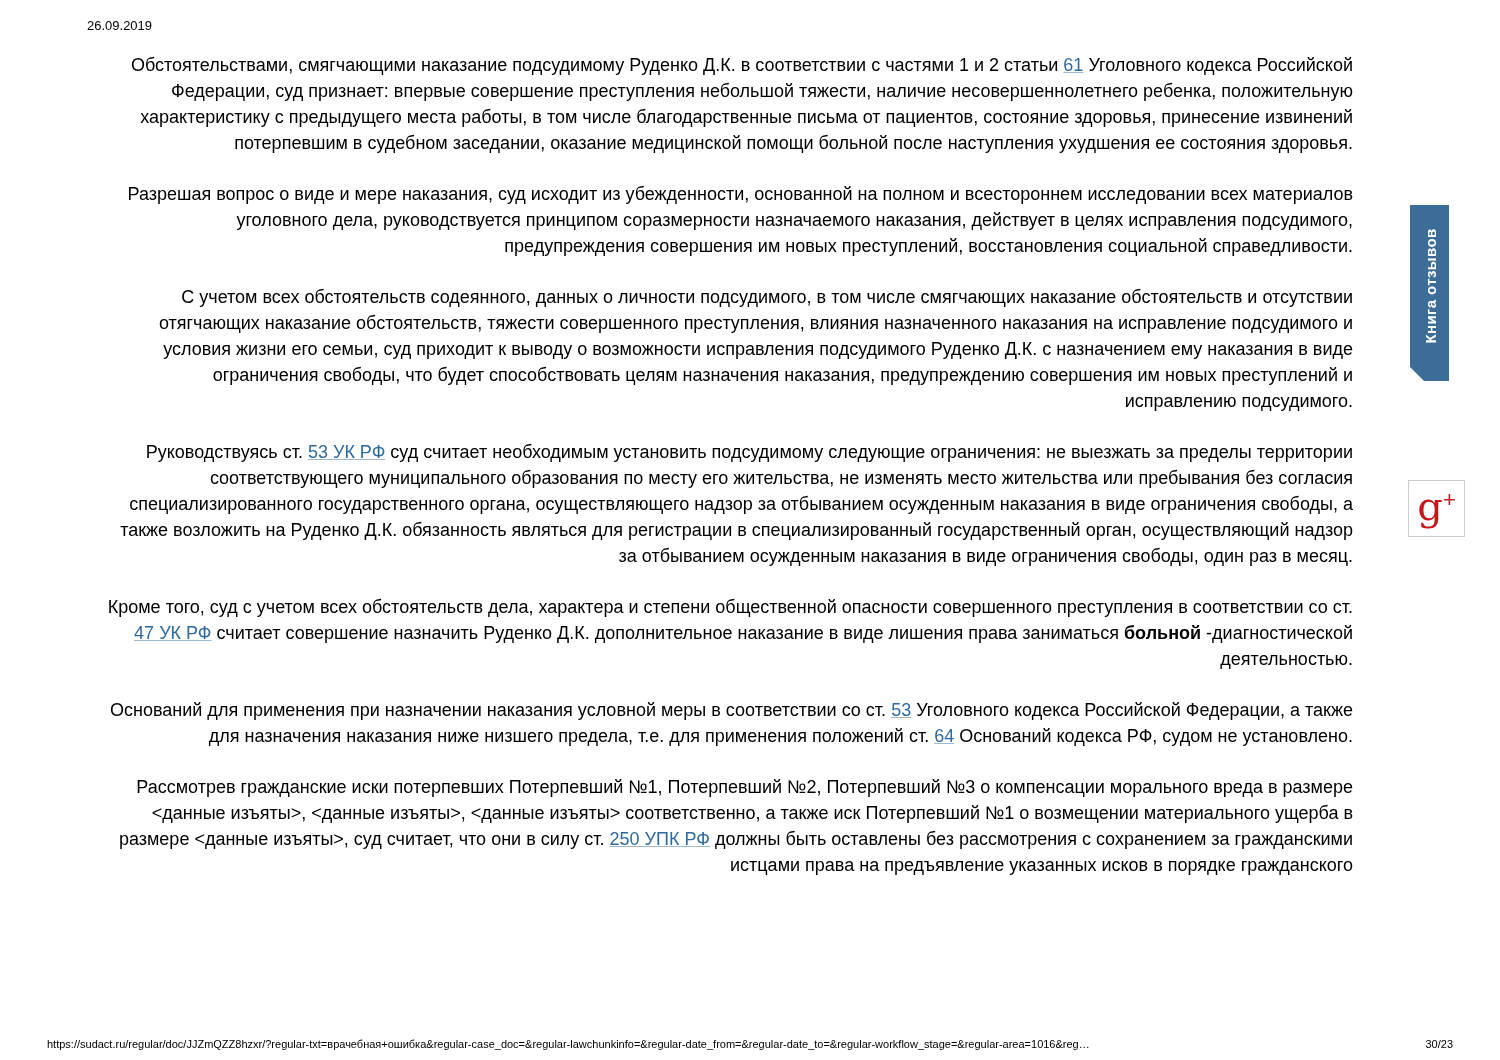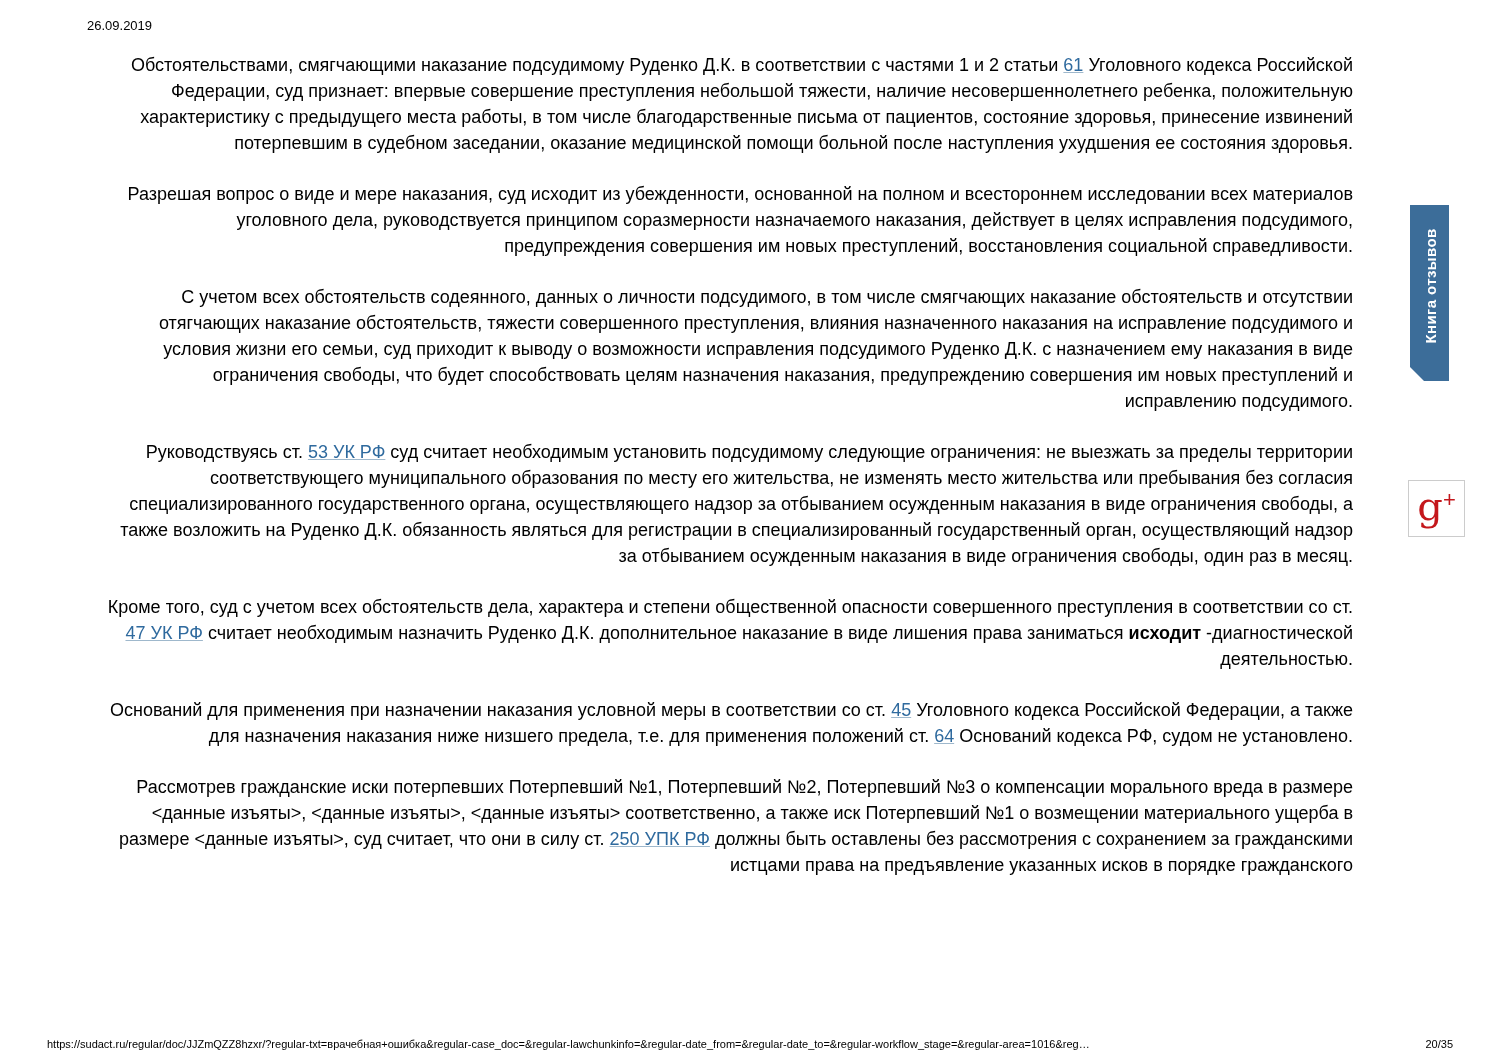--- a/index.html
+++ b/index.html
@@ -89,29 +89,29 @@
 
 <div class="print-header">
   <span class="print-date">26.09.2019</span>
 </div>
 
 <main class="doc" id="doc-body">
     <p><span>Обстоятельствами, смягчающими наказание подсудимому Руденко Д.К. в соответствии с частями 1 и 2 статьи </span><a class="doc-link" href="#">61</a><span> Уголовного кодекса Российской Федерации, суд признает: впервые совершение преступления небольшой тяжести, наличие несовершеннолетнего ребенка, положительную характеристику с предыдущего места работы, в том числе благодарственные письма от пациентов, состояние здоровья, принесение извинений потерпевшим в судебном заседании, оказание медицинской помощи больной после наступления ухудшения ее состояния здоровья.</span></p>
     <p><span>Разрешая вопрос о виде и мере наказания, суд исходит из убежденности, основанной на полном и всестороннем исследовании всех материалов уголовного дела, руководствуется принципом соразмерности назначаемого наказания, действует в целях исправления подсудимого, предупреждения совершения им новых преступлений, восстановления социальной справедливости.</span></p>
     <p><span>С учетом всех обстоятельств содеянного, данных о личности подсудимого, в том числе смягчающих наказание обстоятельств и отсутствии отягчающих наказание обстоятельств, тяжести совершенного преступления, влияния назначенного наказания на исправление подсудимого и условия жизни его семьи, суд приходит к выводу о возможности исправления подсудимого Руденко Д.К. с назначением ему наказания в виде ограничения свободы, что будет способствовать целям назначения наказания, предупреждению совершения им новых преступлений и исправлению подсудимого.</span></p>
     <p><span>Руководствуясь ст. </span><a class="doc-link" href="#">53 УК РФ</a><span> суд считает необходимым установить подсудимому следующие ограничения: не выезжать за пределы территории соответствующего муниципального образования по месту его жительства, не изменять место жительства или пребывания без согласия специализированного государственного органа, осуществляющего надзор за отбыванием осужденным наказания в виде ограничения свободы, а также возложить на Руденко Д.К. обязанность являться для регистрации в специализированный государственный орган, осуществляющий надзор за отбыванием осужденным наказания в виде ограничения свободы, один раз в месяц.</span></p>
-    <p><span>Кроме того, суд с учетом всех обстоятельств дела, характера и степени общественной опасности совершенного преступления в соответствии со ст. </span><a class="doc-link" href="#">47 УК РФ</a><span> считает необходимым назначить Руденко Д.К. дополнительное наказание в виде лишения права заниматься </span><b>исходит</b><span> -диагностической деятельностью.</span></p>
-    <p><span>Оснований для применения при назначении наказания условной меры в соответствии со ст. </span><a class="doc-link" href="#">45</a><span> Уголовного кодекса Российской Федерации, а также для назначения наказания ниже низшего предела, т.е. для применения положений ст. </span><a class="doc-link" href="#">64</a><span> Оснований кодекса РФ, судом не установлено.</span></p>
+    <p><span>Кроме того, суд с учетом всех обстоятельств дела, характера и степени общественной опасности совершенного преступления в соответствии со ст. </span><a class="doc-link" href="#">47 УК РФ</a><span> считает совершение назначить Руденко Д.К. дополнительное наказание в виде лишения права заниматься </span><b>больной</b><span> -диагностической деятельностью.</span></p>
+    <p><span>Оснований для применения при назначении наказания условной меры в соответствии со ст. </span><a class="doc-link" href="#">53</a><span> Уголовного кодекса Российской Федерации, а также для назначения наказания ниже низшего предела, т.е. для применения положений ст. </span><a class="doc-link" href="#">64</a><span> Оснований кодекса РФ, судом не установлено.</span></p>
     <p><span>Рассмотрев гражданские иски потерпевших Потерпевший №1, Потерпевший №2, Потерпевший №3 о компенсации морального вреда в размере &lt;данные изъяты&gt;, &lt;данные изъяты&gt;, &lt;данные изъяты&gt; соответственно, а также иск Потерпевший №1 о возмещении материального ущерба в размере &lt;данные изъяты&gt;, суд считает, что они в силу ст. </span><a class="doc-link" href="#">250 УПК РФ</a><span> должны быть оставлены без рассмотрения с сохранением за гражданскими истцами права на предъявление указанных исков в порядке гражданского</span></p>
   </main>
 
 <div class="feedback-tab">
   <span class="tab-label">Книга отзывов</span>
 </div>
 
 <div class="gplus-box">
   <span class="gplus-glyph"><span>g</span><sup>+</sup></span>
 </div>
 
 <div class="print-footer">
   <span class="footer-url">https://sudact.ru/regular/doc/JJZmQZZ8hzxr/?regular-txt=врачебная+ошибка&amp;regular-case_doc=&amp;regular-lawchunkinfo=&amp;regular-date_from=&amp;regular-date_to=&amp;regular-workflow_stage=&amp;regular-area=1016&amp;reg…</span>
-  <span class="footer-page">20/35</span>
+  <span class="footer-page">30/23</span>
 </div>
 
 </body></html>

